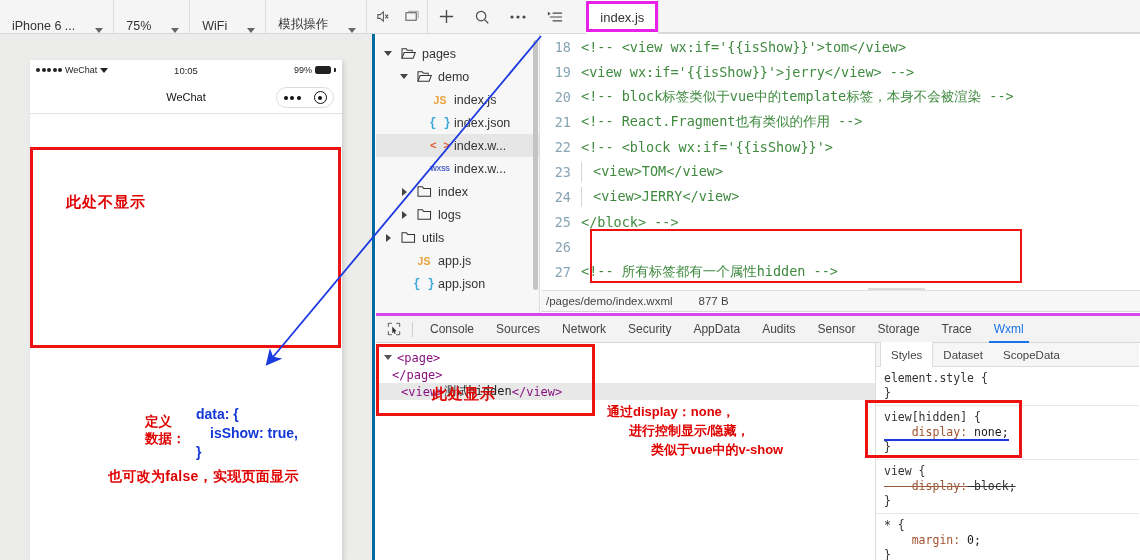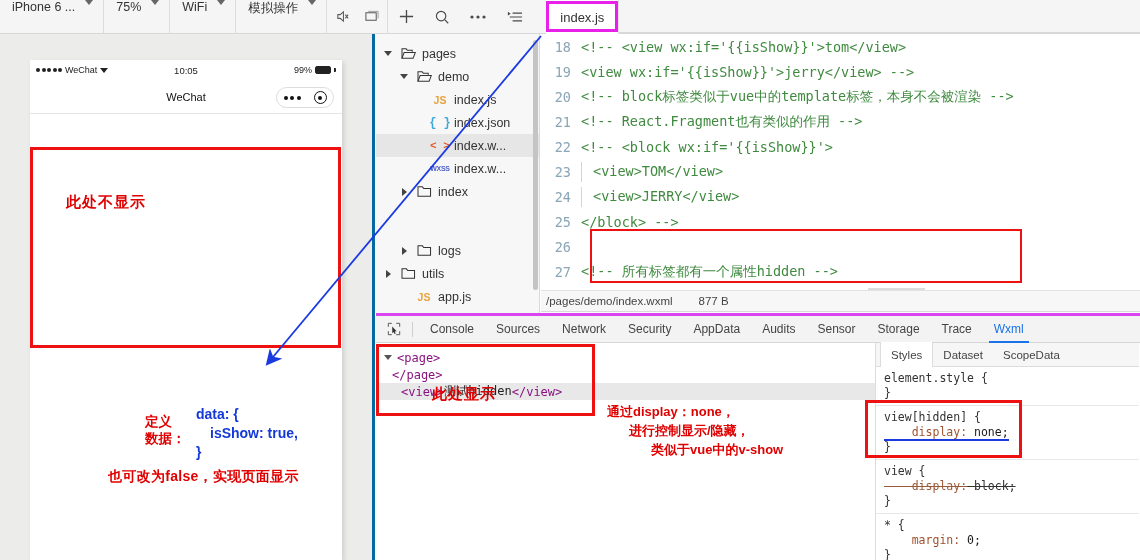--- a/index.html
+++ b/index.html
@@ -12,21 +12,21 @@
   }
   #app { position: relative; width: 1140px; height: 560px; overflow: hidden; }
 
   
   .toolbar {
     position: absolute; left: 0; top: 0; width: 1140px; height: 34px;
     background: #f5f5f5; border-bottom: 1px solid #d8d8d8;
     display: flex; align-items: stretch;
   }
   .tb-sel {
-    display: flex; align-items: flex-start; gap: 10px;
+    display: flex; align-items: flex-end; gap: 20px;
     padding: 0 10px 0 12px; font-size: 12.5px; color: #333;
     border-right: 1px solid #dcdcdc; cursor: default; white-space: nowrap;
   }
   .tb-sel .lbl { font-size: 12.5px; }
   .caret {
     width: 0; height: 0; border-left: 4px solid transparent;
     border-right: 4px solid transparent; border-top: 5px solid #666;
     display: inline-block;
   }
   .tb-icons { display: flex; align-items: center; border-right: 1px solid #dcdcdc; }
@@ -477,21 +477,21 @@
         </span>
         <span class="ficon">
           <span class="folder-c">
             <svg width="15" height="13" viewBox="0 0 16 14">
               <path d="M1 12V2h4.8l1.3 1.7H14.5V12z" fill="none" stroke="#333" stroke-width="1.1"></path>
             </svg>
           </span>
         </span>
         <span class="tr-label">index</span>
       </div>
-      <div class="tr" style="padding-left: 22px; margin-top: 36px;">
+      <div class="tr" style="padding-left: 22px;">
         <span class="tw">
           <span class="tri-r"></span>
         </span>
         <span class="ficon">
           <span class="folder-c">
             <svg width="15" height="13" viewBox="0 0 16 14">
               <path d="M1 12V2h4.8l1.3 1.7H14.5V12z" fill="none" stroke="#333" stroke-width="1.1"></path>
             </svg>
           </span>
         </span>

